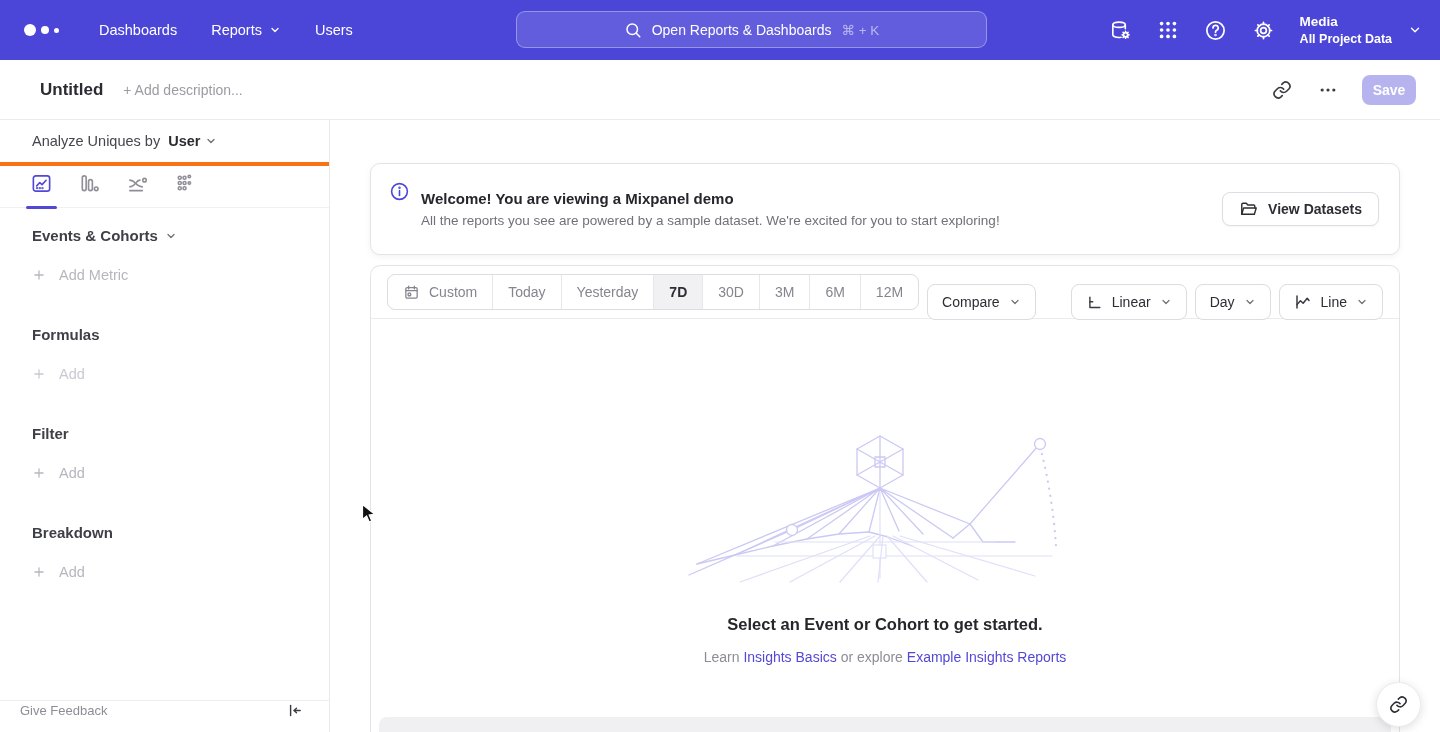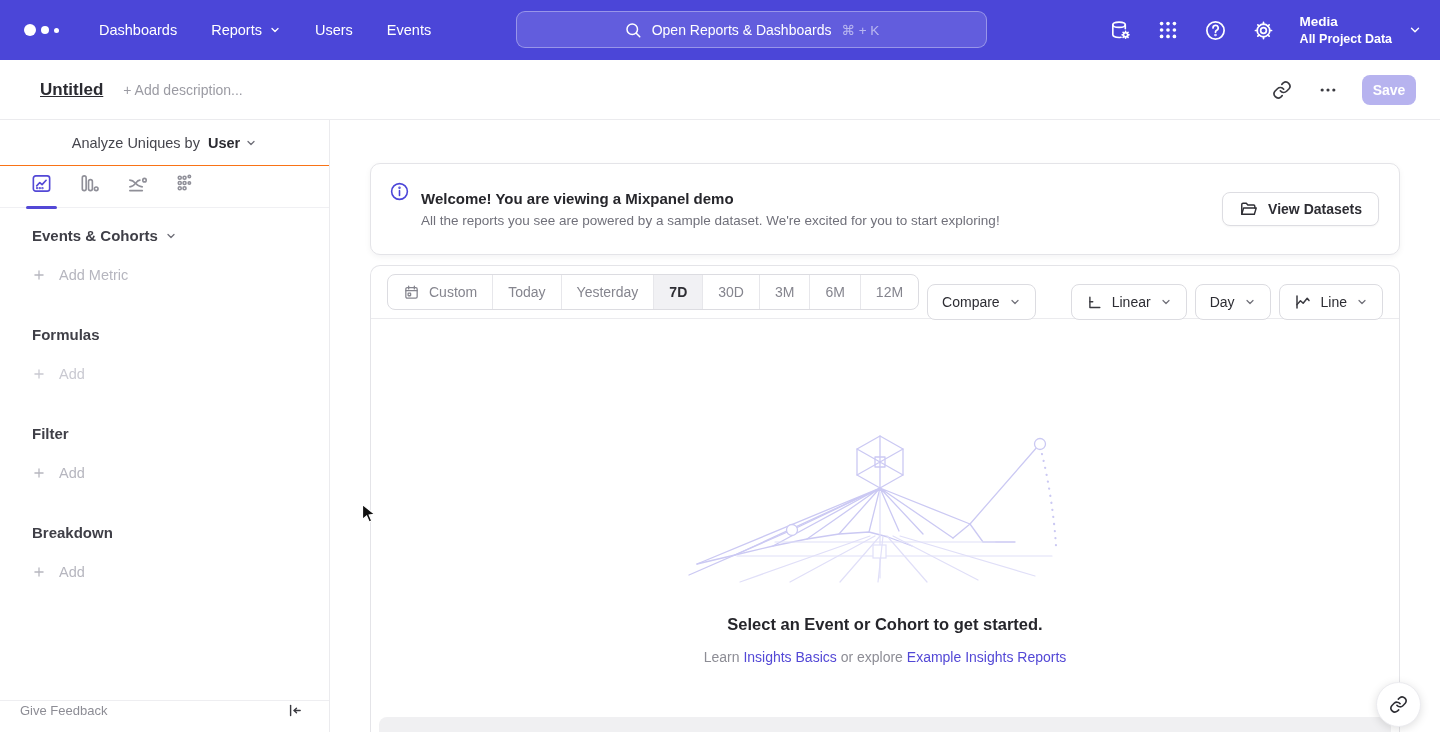--- a/index.html
+++ b/index.html
@@ -18,32 +18,32 @@
   .nav-search { position:absolute; left:516px; top:11px; width:471px; height:37px; background:rgba(255,255,255,0.13); border:1px solid rgba(255,255,255,0.35); border-radius:9px; display:flex; align-items:center; justify-content:center; gap:10px; color:#fff; font-size:14px; cursor:text; }
   .nav-search .shortcut { color:rgba(255,255,255,0.55); font-size:13.5px; }
   .nav-right { position:absolute; right:18px; top:0; height:60px; display:flex; align-items:center; gap:25px; color:#fff; }
   .nav-icon { color:#fff; cursor:pointer; }
   .project { display:flex; align-items:center; gap:16px; cursor:pointer; }
   .project-name { font-size:13.5px; font-weight:700; line-height:1.3; }
   .project-scope { font-size:12.5px; font-weight:600; line-height:1.3; }
 
   
   .report-bar { height:60px; border-bottom:1px solid #ebebee; display:flex; align-items:center; padding:0 24px 0 40px; background:#fff; }
-  .report-title { font-size:17px; font-weight:700; color:#2b2b31;text-decoration:underline; }
+  .report-title { font-size:17px; font-weight:700; color:#2b2b31; }
   .report-desc { margin-left:20px; font-size:14px; color:#9b9ba3; cursor:text; }
   .report-bar .spacer { flex:1; }
   .bar-icon { color:#3a3a40; cursor:pointer; margin-left:26px; }
   .save-btn { margin-left:24px; width:54px; height:30px; background:#b7b3ef; border:none; border-radius:8px; color:#fff; font-family:inherit; font-size:14px; font-weight:600; cursor:pointer; }
 
   
   .layout { display:flex; height:612px; }
 
   
   .sidebar { width:330px; border-right:1px solid #ebebee; position:relative; background:#fff; flex-shrink:0; }
-  .analyze-row { height:46px; display:flex; align-items:center; padding:0 32px; border-bottom:1px solid #f97316; font-size:14.5px; color:#45454d;justify-content:center; }
+  .analyze-row { height:46px; display:flex; align-items:center; padding:0 32px; border-bottom:4px solid #f97316; font-size:14.5px; color:#45454d; }
   .analyze-value { font-weight:700; color:#2b2b31; margin-left:8px; display:flex; align-items:center; gap:5px; cursor:pointer; }
   .chart-tabs { height:42px; display:flex; align-items:flex-start; padding:6px 30px 0; gap:25px; border-bottom:1px solid #f0f0f3; position:relative; }
   .chart-tab { color:#8f8f98; cursor:pointer; position:relative; height:36px; }
   .chart-tab.selected { color:#5348d6; }
   .chart-tab.selected::after { content:""; position:absolute; left:-4px; right:-4px; bottom:-1px; height:3px; background:#5348d6; border-radius:2px; }
   .sb-body { padding:0 32px; }
   .sb-title { font-size:15px; font-weight:700; color:#3f3f47; display:flex; align-items:center; gap:7px; }
   .sb-title.first { margin-top:19px; }
   .sb-title.spaced { margin-top:43px; }
   .sb-add { margin-top:23px; display:flex; align-items:center; gap:13px; font-size:14.5px; color:#b6b6bf; cursor:pointer; }
@@ -98,23 +98,20 @@
     <div class="nav-link">
       <span>Reports</span>
       <span>
           <svg width="12" height="12" viewBox="0 0 24 24" fill="none" stroke="currentColor" stroke-width="2.6" stroke-linecap="round" stroke-linejoin="round">
             <path d="M6 9l6 6 6-6"></path>
           </svg>
         </span>
     </div>
     <div class="nav-link">
         <span>Users</span>
-      </div>
-    <div class="nav-link">
-        <span>Events</span>
       </div>
   </div>
 
   <div class="nav-search">
     <span>
         <svg width="18" height="18" viewBox="0 0 24 24" fill="none" stroke="#fff" stroke-width="2" stroke-linecap="round">
           <circle cx="11" cy="11" r="7"></circle>
           <path d="M21 21l-4.3-4.3"></path>
         </svg>
       </span>

